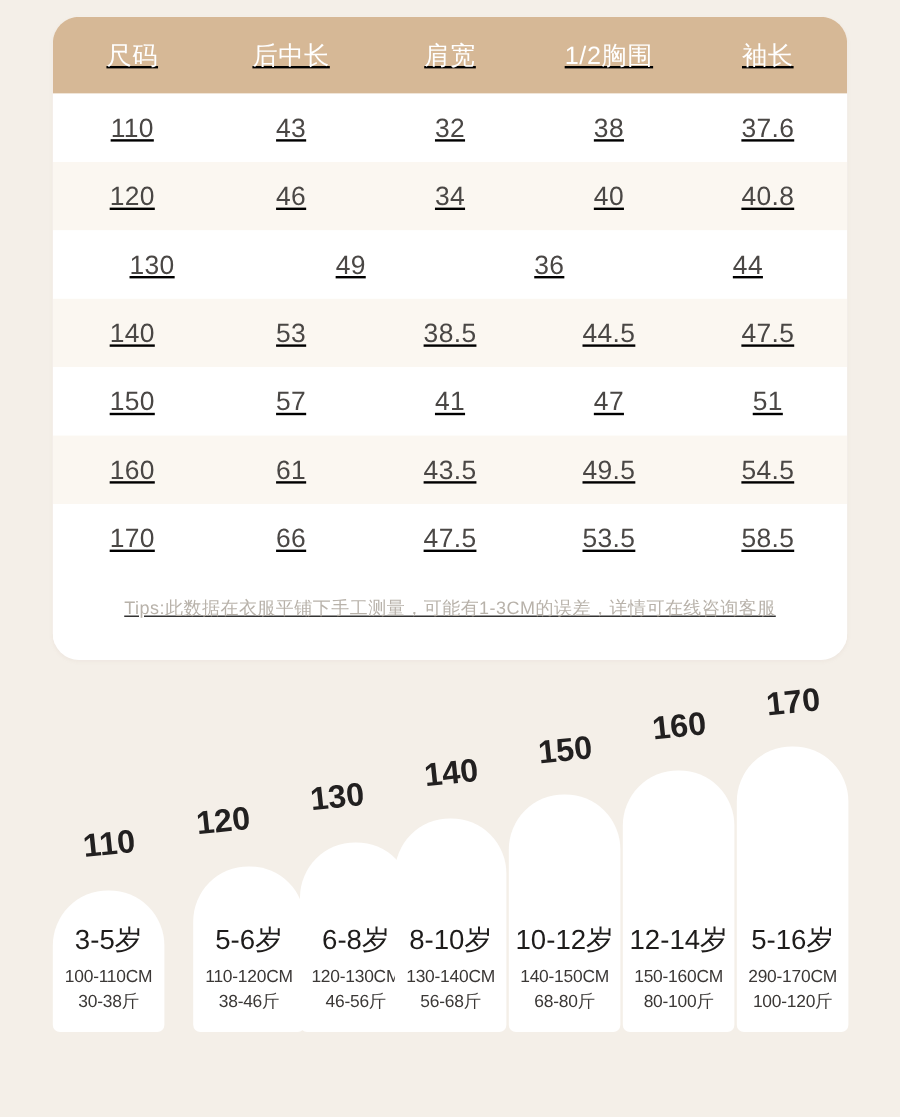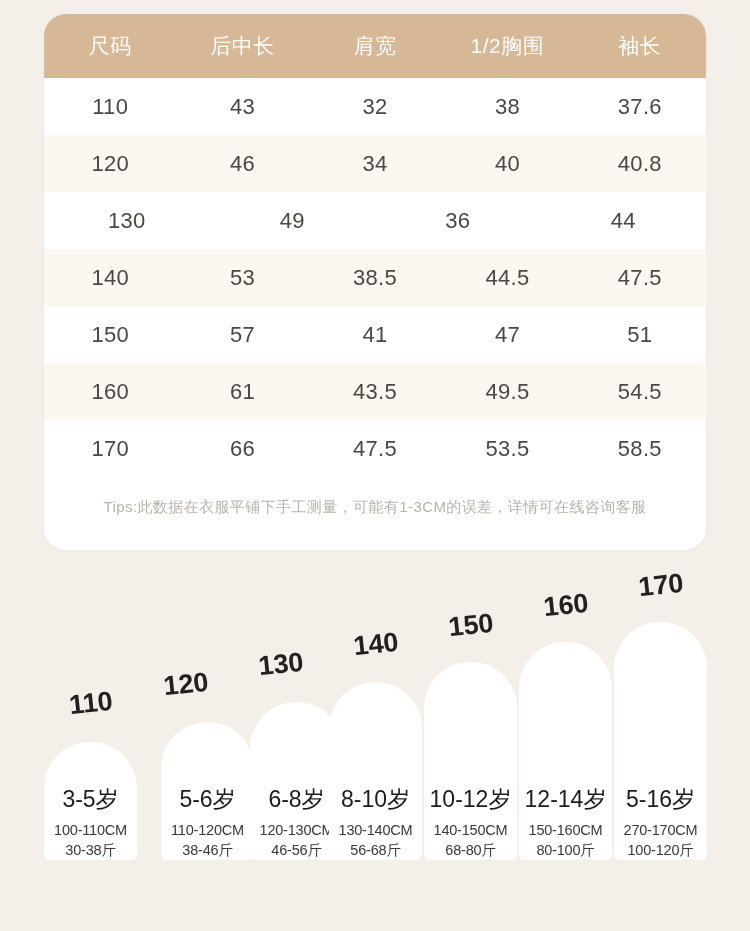--- a/index.html
+++ b/index.html
@@ -19,20 +19,21 @@
   #size-table-card {
     position: absolute;
     left: 44px;
     top: 14px;
     width: 662px;
     height: 536px;
     background: #FFFFFF;
     border-radius: 22px;
     overflow: hidden;
     box-shadow: 0 1px 3px rgba(180,160,140,0.07);
+    text-decoration: underline;
   }
   #table-header-row {
     display: flex;
     height: 64px;
     background: #D6B896;
   }
   #table-header-row .th {
     flex: 1 1 0;
     display: flex;
     align-items: center;
@@ -96,21 +97,21 @@
   }
   .size-arch {
     position: relative;
     width: 100%;
     background: #FFFFFF;
     box-sizing: border-box;
     display: flex;
     flex-direction: column;
     justify-content: flex-end;
     align-items: center;
-    padding-bottom: 0;
+    padding-bottom: 16px;
   }
   .age-text {
     color: #1E1C1B;
     font-size: 23px;
     letter-spacing: 0px;
     margin-bottom: 7px;
     white-space: nowrap;
   }
   .height-text {
     color: #3B3836;
@@ -246,18 +247,18 @@
       <div class="age-text">12-14岁</div>
       <div class="height-text">150-160CM</div>
       <div class="weight-text">80-100斤</div>
     </div>
   </div>
 
   <div class="size-card-wrap" style="left:614px; width:93px;">
     <div class="size-label" style="top:-7px;">170</div>
     <div class="size-arch" style="height:238px; border-radius:46px 46px 6px 6px; margin-top:45px;">
       <div class="age-text">5-16岁</div>
-      <div class="height-text">270-170CM</div>
+      <div class="height-text">290-170CM</div>
       <div class="weight-text">100-120斤</div>
     </div>
   </div>
 
 </div>
 
 </body></html>

